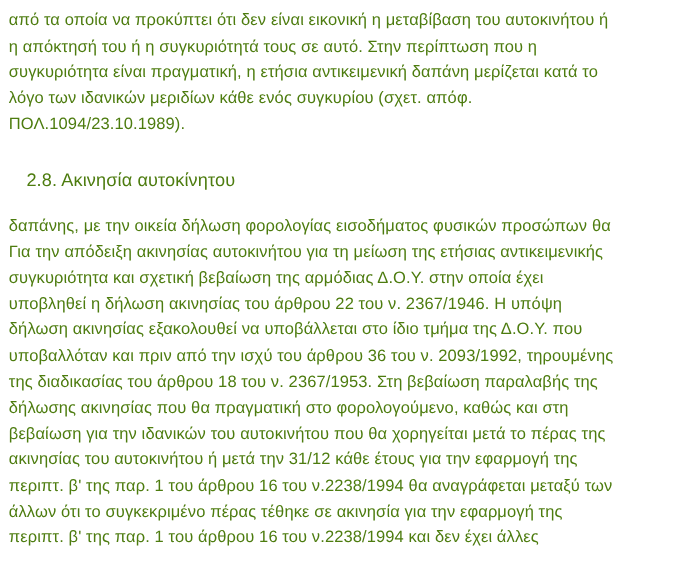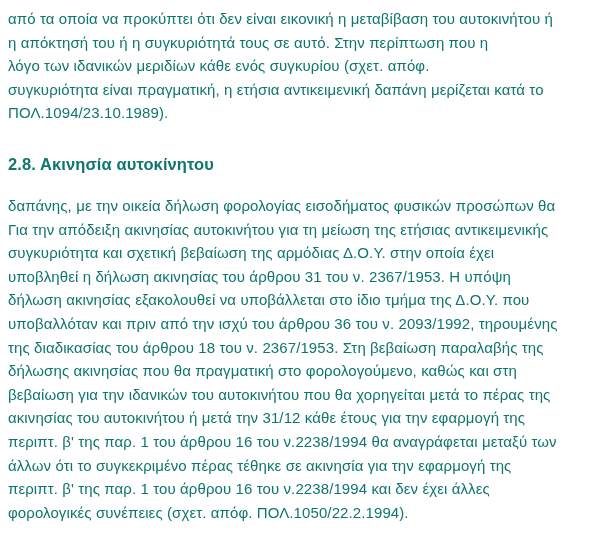--- a/index.html
+++ b/index.html
@@ -6,67 +6,66 @@
     margin: 0;
     padding: 0;
     background: #ffffff;
   }
   .page {
     position: relative;
     width: 612px;
     height: 533px;
     box-sizing: border-box;
     background: #ffffff;
-    color: #0f766e;
+    color: #4d7c0f;
     font-family: "Liberation Sans", "DejaVu Sans", sans-serif;
     padding: 7px 8px 0 8px;
     overflow: hidden;
   }
   .para {
     font-size: 15px;
     line-height: 23.6px;
     letter-spacing: 0.1px;
   }
   .para .line {
     white-space: nowrap;
   }
   .section-heading {
     font-size: 16.5px;
-    font-weight: bold;
+    font-weight: normal;
     line-height: 24px;
-    margin: 27px 0 18px 0;
+    margin: 27px 0 18px 16px;
     white-space: nowrap;
     letter-spacing: 0.1px;
   }
 </style>
 </head>
 <body>
 
 <div class="page">
 
   <div class="para">
     <div class="line">από τα οποία να προκύπτει ότι δεν είναι εικονική η μεταβίβαση του αυτοκινήτου ή</div>
     <div class="line">η απόκτησή του ή η συγκυριότητά τους σε αυτό. Στην περίπτωση που η</div>
+    <div class="line">συγκυριότητα είναι πραγματική, η ετήσια αντικειμενική δαπάνη μερίζεται κατά το</div>
     <div class="line">λόγο των ιδανικών μεριδίων κάθε ενός συγκυρίου (σχετ. απόφ.</div>
-    <div class="line">συγκυριότητα είναι πραγματική, η ετήσια αντικειμενική δαπάνη μερίζεται κατά το</div>
     <div class="line">ΠΟΛ.1094/23.10.1989).</div>
   </div>
 
   <div class="section-heading">2.8. Ακινησία αυτοκίνητου</div>
 
   <div class="para">
     <div class="line">δαπάνης, με την οικεία δήλωση φορολογίας εισοδήματος φυσικών προσώπων θα</div>
     <div class="line">Για την απόδειξη ακινησίας αυτοκινήτου για τη μείωση της ετήσιας αντικειμενικής</div>
     <div class="line">συγκυριότητα και σχετική βεβαίωση της αρμόδιας Δ.Ο.Υ. στην οποία έχει</div>
-    <div class="line">υποβληθεί η δήλωση ακινησίας του άρθρου 31 του ν. 2367/1953. Η υπόψη</div>
+    <div class="line">υποβληθεί η δήλωση ακινησίας του άρθρου 22 του ν. 2367/1946. Η υπόψη</div>
     <div class="line">δήλωση ακινησίας εξακολουθεί να υποβάλλεται στο ίδιο τμήμα της Δ.Ο.Υ. που</div>
     <div class="line">υποβαλλόταν και πριν από την ισχύ του άρθρου 36 του ν. 2093/1992, τηρουμένης</div>
     <div class="line">της διαδικασίας του άρθρου 18 του ν. 2367/1953. Στη βεβαίωση παραλαβής της</div>
     <div class="line">δήλωσης ακινησίας που θα πραγματική στο φορολογούμενο, καθώς και στη</div>
     <div class="line">βεβαίωση για την ιδανικών του αυτοκινήτου που θα χορηγείται μετά το πέρας της</div>
     <div class="line">ακινησίας του αυτοκινήτου ή μετά την 31/12 κάθε έτους για την εφαρμογή της</div>
     <div class="line">περιπτ. β' της παρ. 1 του άρθρου 16 του ν.2238/1994 θα αναγράφεται μεταξύ των</div>
     <div class="line">άλλων ότι το συγκεκριμένο πέρας τέθηκε σε ακινησία για την εφαρμογή της</div>
     <div class="line">περιπτ. β' της παρ. 1 του άρθρου 16 του ν.2238/1994 και δεν έχει άλλες</div>
-    <div class="line">φορολογικές συνέπειες (σχετ. απόφ. ΠΟΛ.1050/22.2.1994).</div>
   </div>
 
 </div>
 
 </body></html>

